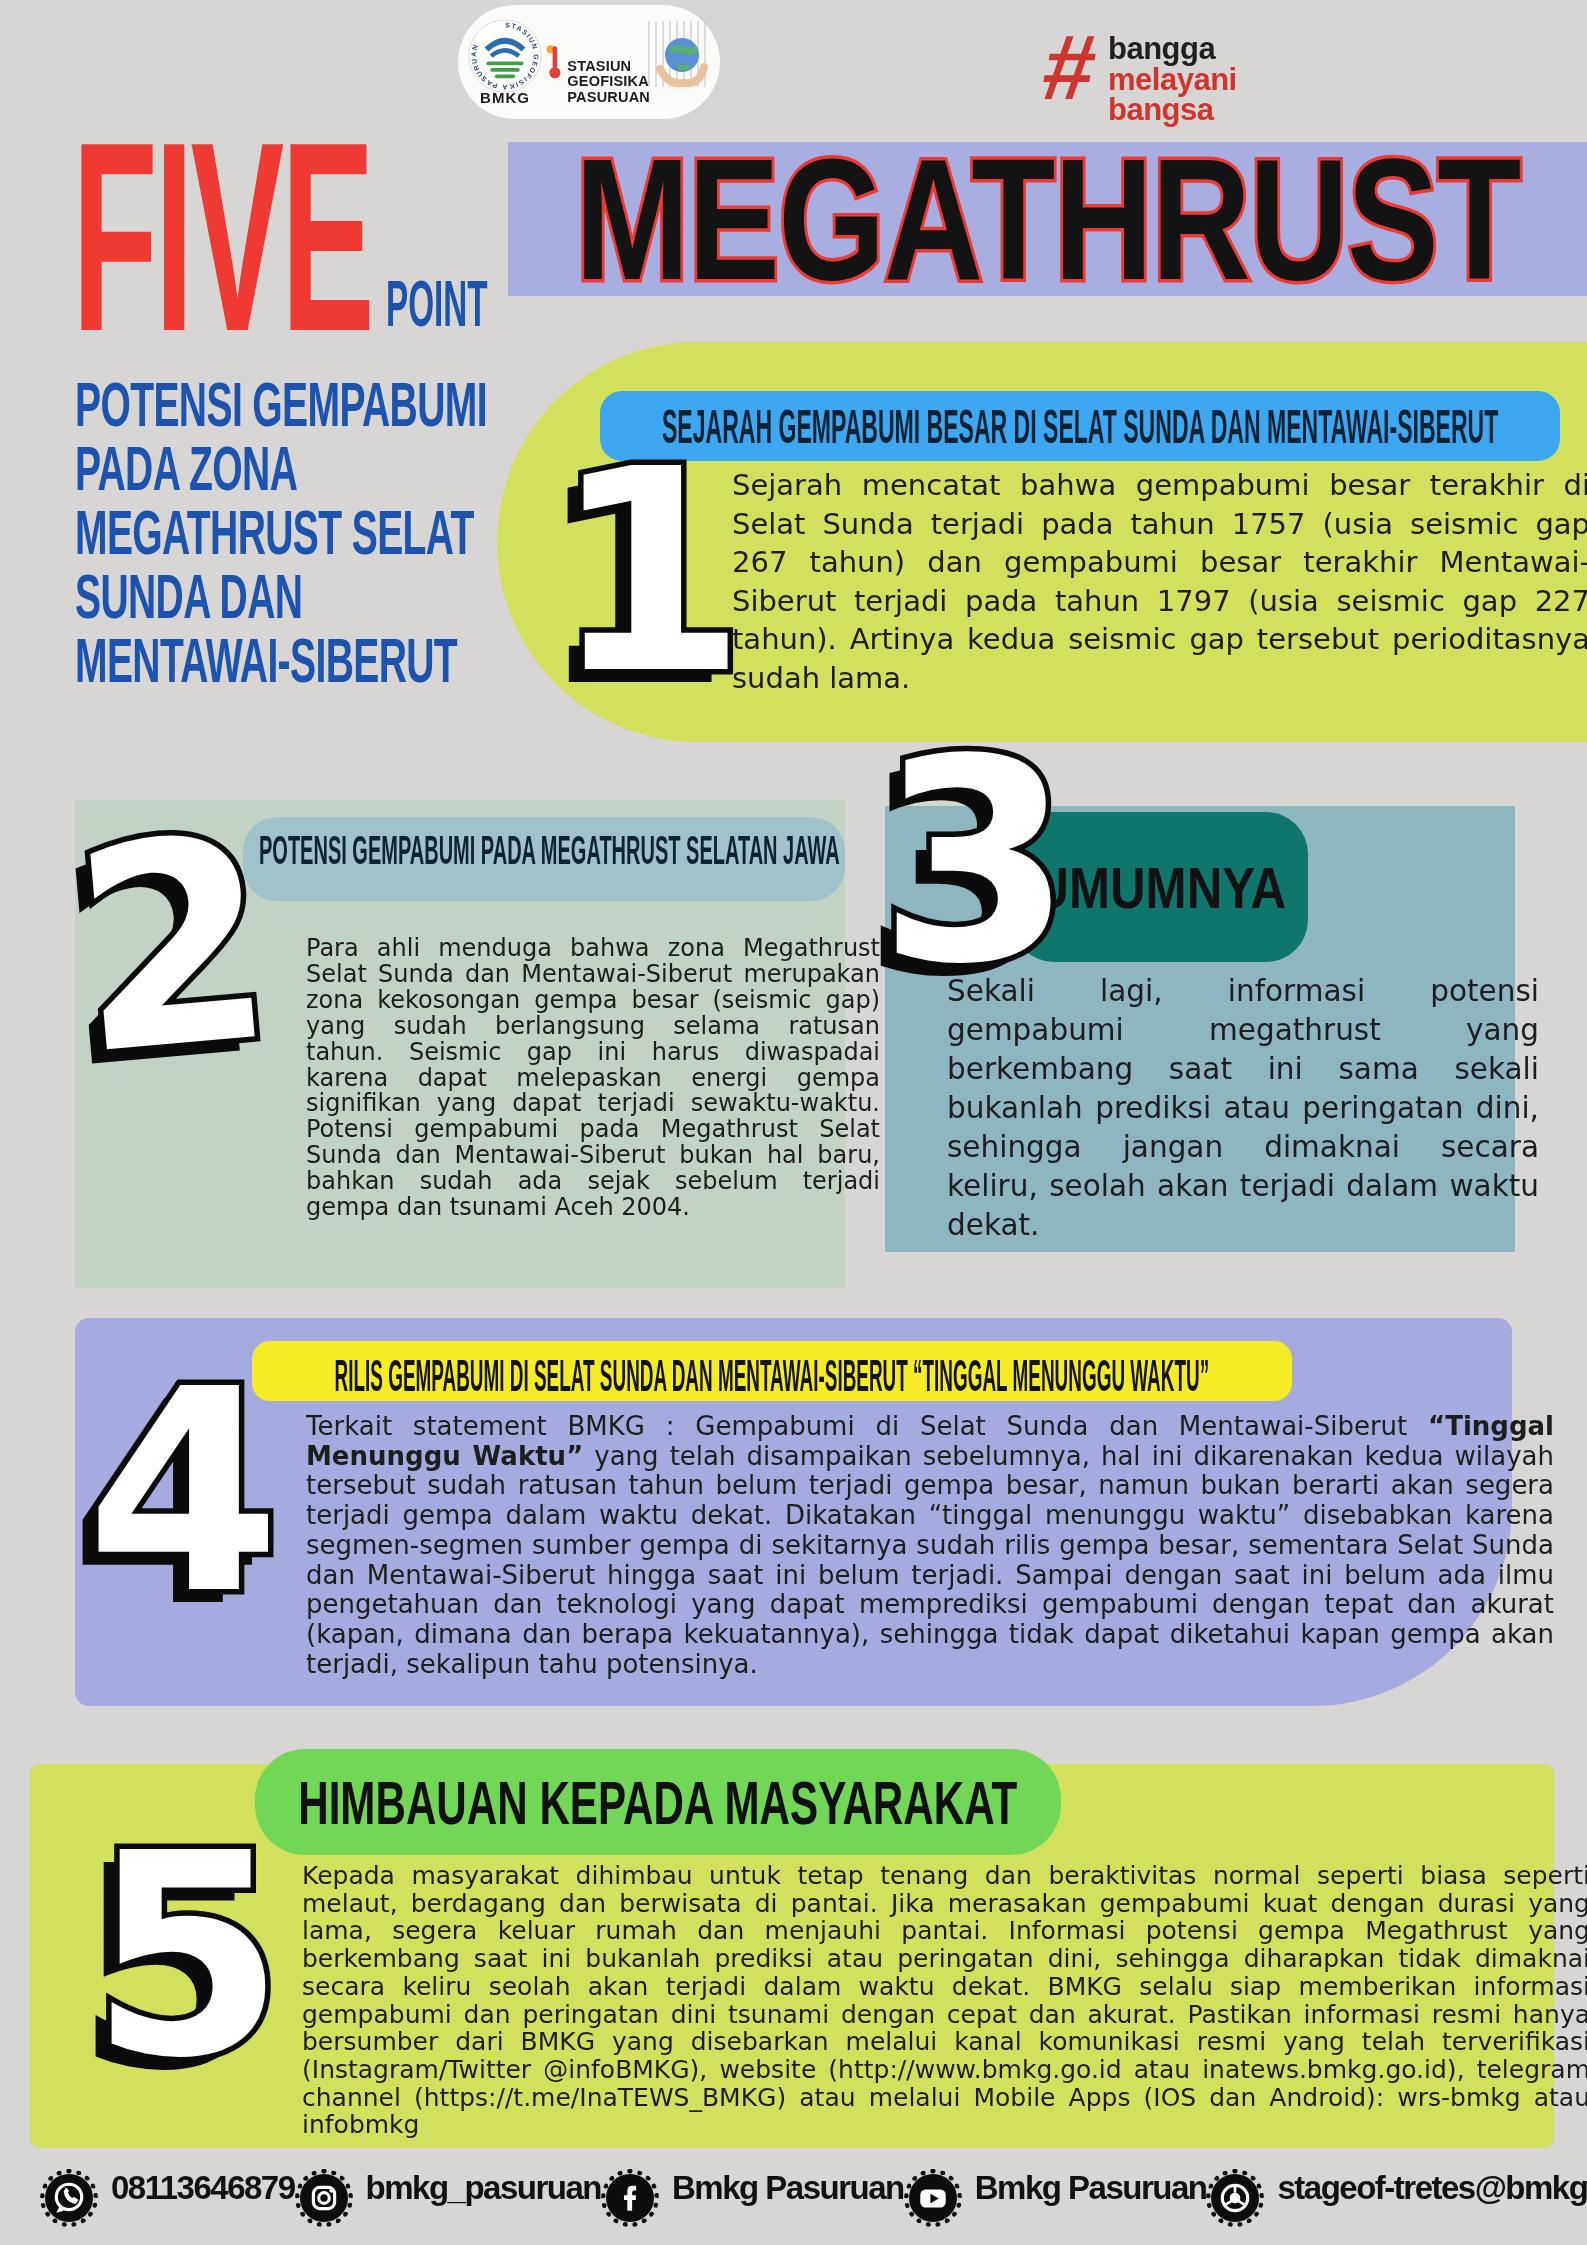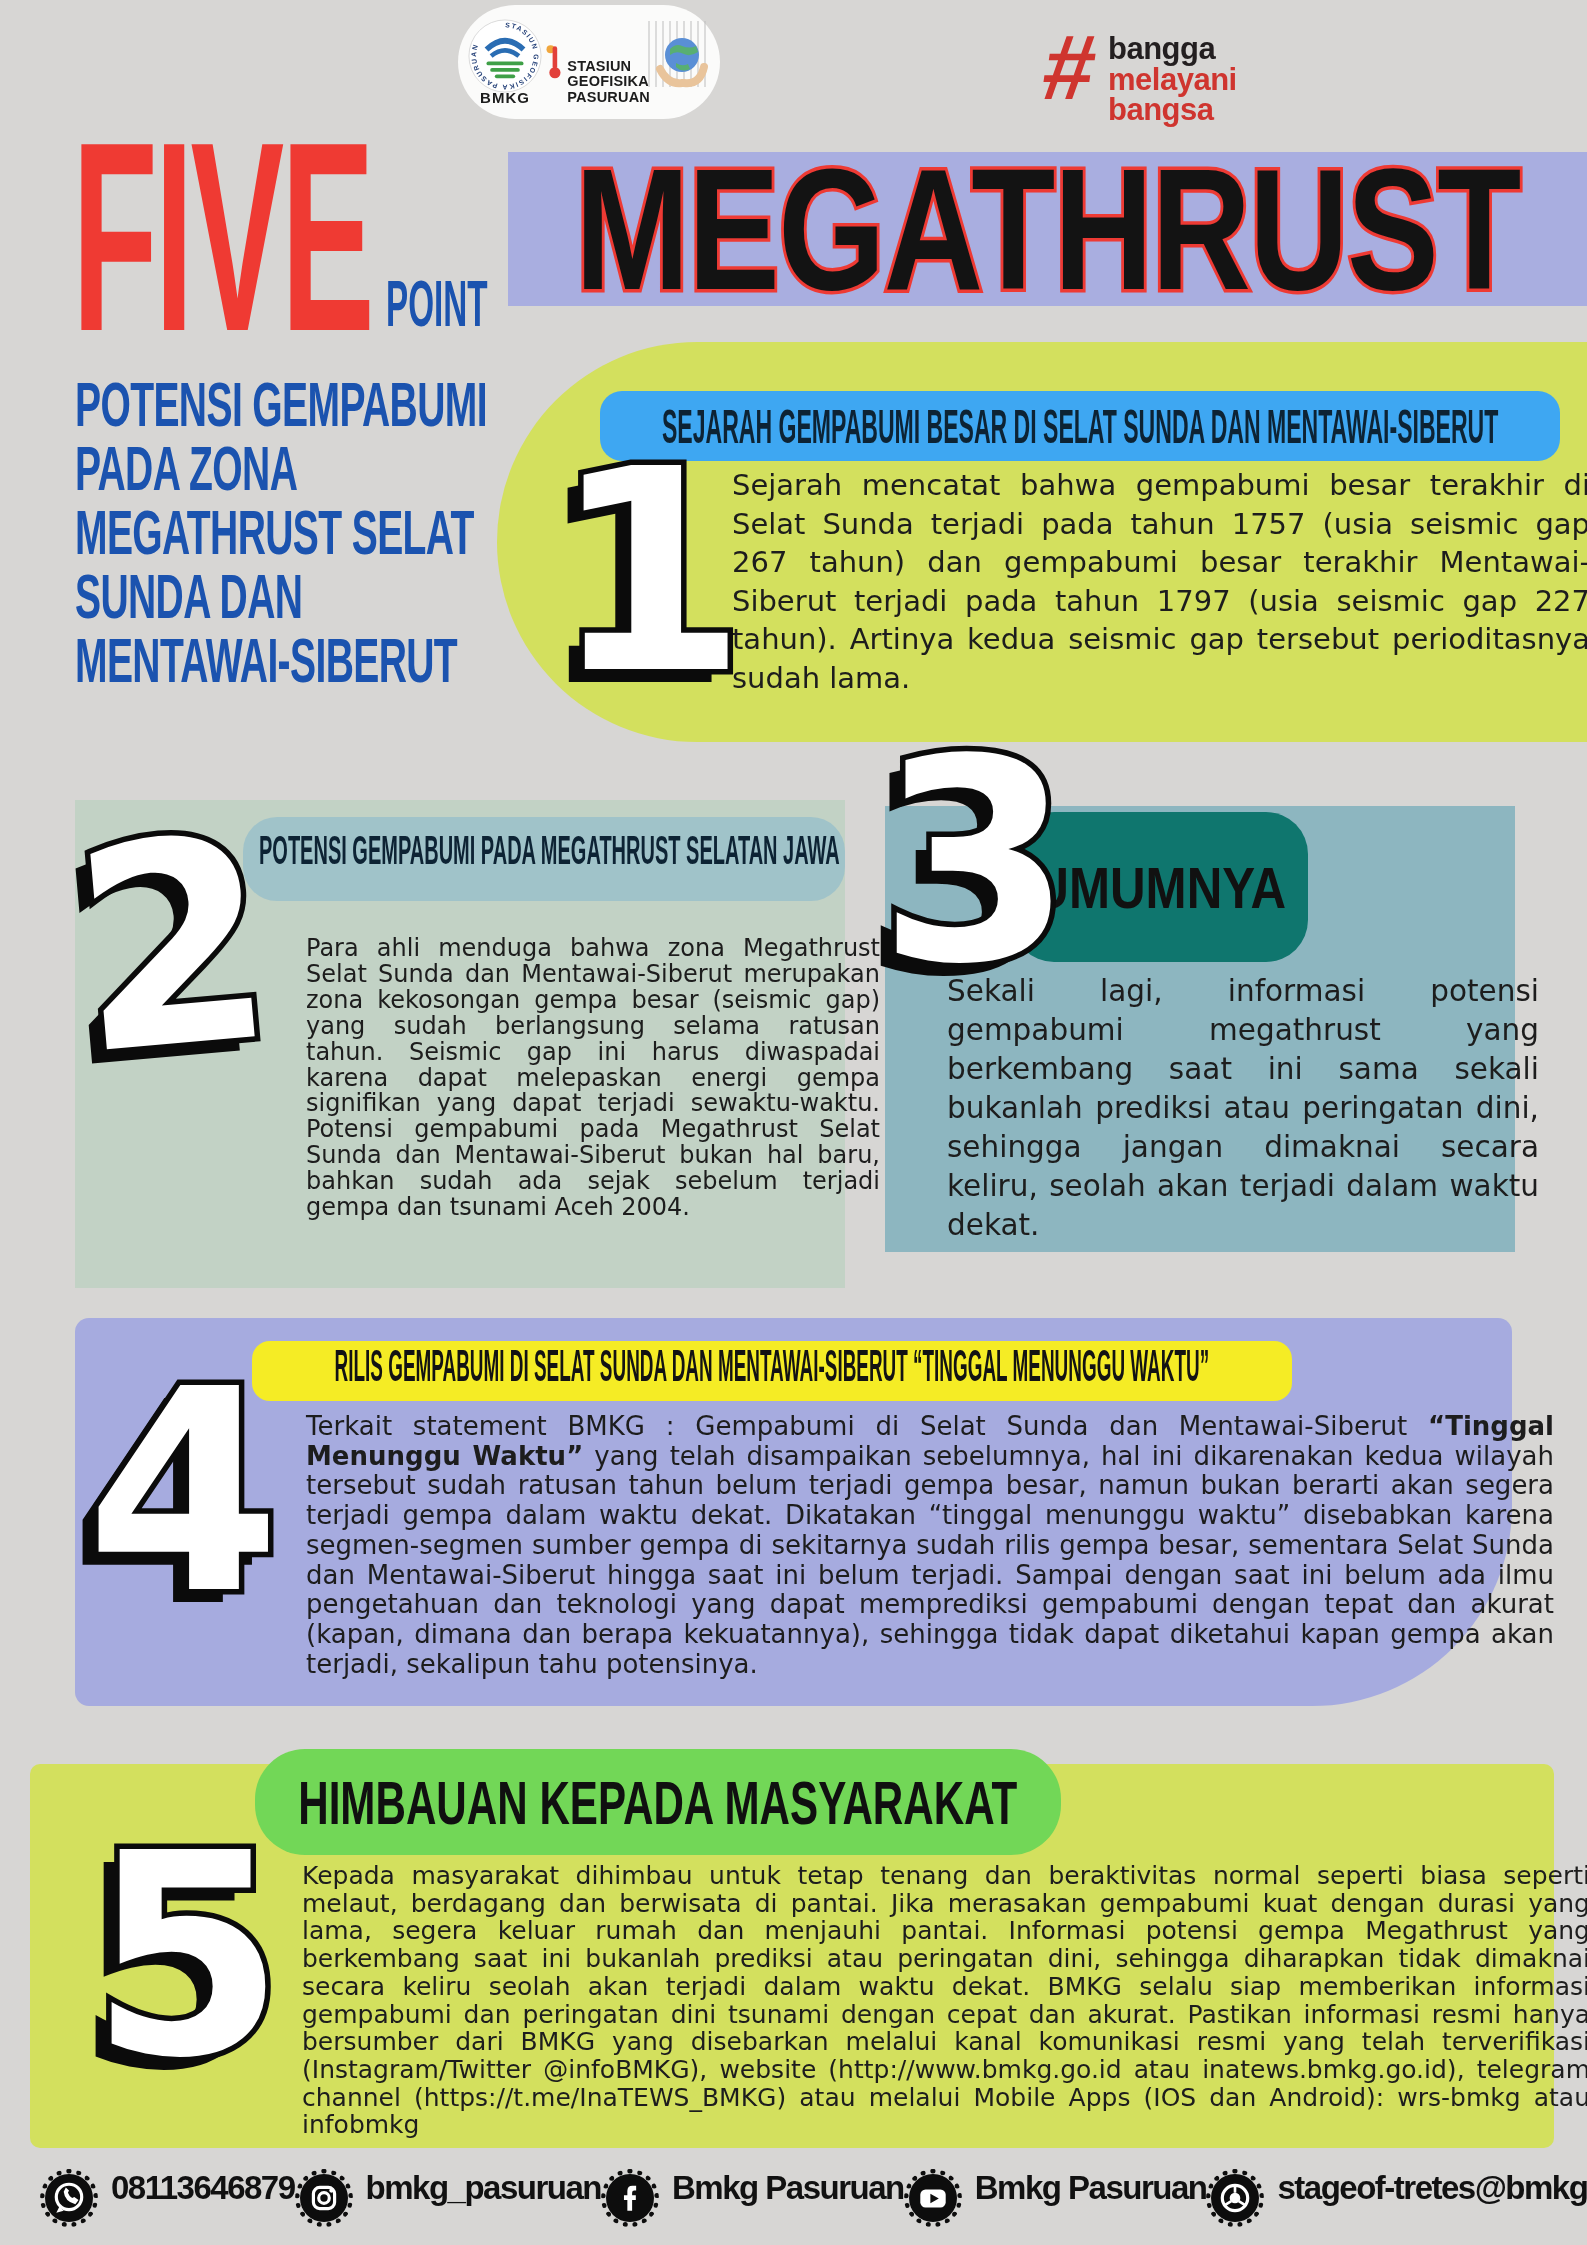--- a/index.html
+++ b/index.html
@@ -31,21 +31,21 @@
     color:#cf352f; transform:skewX(-8deg); }
   .bangga { left:1108px; top:34px; font-size:31px; line-height:30.5px; font-weight:700; letter-spacing:-0.5px; }
   .bangga .w1 { color:#231f20; } .bangga .w2, .bangga .w3 { color:#cf352f; }
 
   
   .five { left:72px; top:102px; font-size:270px; line-height:1; font-weight:700;
     color:#ef3a33; letter-spacing:-6px; }
   .five .sx { transform:scaleX(.52); transform-origin:left top; }
   .point { left:386px; top:272px; font-size:64px; line-height:1; font-weight:700; color:#1b53af; }
   .point .sx { transform:scaleX(.52); transform-origin:left top; }
-  .mega-panel { left:508px; top:152px; width:1079px; height:154px; background:#a9aee0;
+  .mega-panel { left:508px; top:142px; width:1079px; height:154px; background:#a9aee0;
     display:flex; align-items:center; justify-content:center; }
   .mega-text { font-size:172px; font-weight:700; color:#131313; letter-spacing:-2px;
     -webkit-text-stroke:7px #ee3a34; paint-order:stroke fill; transform:scaleX(.8); }
 
   .intro { left:75px; top:372px; font-size:63px; line-height:64px; font-weight:700;
     color:#1b53af; letter-spacing:-1px; transform:scaleX(.62); transform-origin:left top; }
   .intro div { white-space:nowrap; }
 
   
   .num { font-family:"DejaVu Sans", sans-serif; font-weight:700; font-size:280px; line-height:1;
@@ -73,21 +73,21 @@
 
   .s3panel { left:885px; top:806px; width:630px; height:446px; background:#8db6c0; }
   .umumnya { left:1012px; top:812px; width:296px; height:150px; background:#0f766e; border-radius:42px;
     display:flex; align-items:center; justify-content:center; color:#111;
     font-size:58px; font-weight:700; z-index:3; }
   .umumnya .sx { transform:scaleX(.85); }
 
   .s4panel { left:75px; top:1318px; width:1437px; height:388px; background:#a6abdf;
     border-radius:14px 14px 200px 14px; }
   .s4pill { left:252px; top:1341px; width:1040px; height:60px; background:#f5ec25; border-radius:18px;
-    display:flex; align-items:flex-start; justify-content:center; color:#131313;
+    display:flex; align-items:flex-end; justify-content:center; color:#131313;
     font-size:44px; font-weight:700; z-index:3; }
   .s4pill .sx { transform:scaleX(.43); }
 
   .s5panel { left:30px; top:1764px; width:1524px; height:384px; background:#d3e05e; border-radius:10px; }
   .s5pill { left:255px; top:1749px; width:806px; height:106px; background:#72d757; border-radius:50px;
     display:flex; align-items:center; justify-content:center; color:#101010;
     font-size:62px; font-weight:700; z-index:3; }
   .s5pill .sx { transform:scaleX(.68); }
 
   

